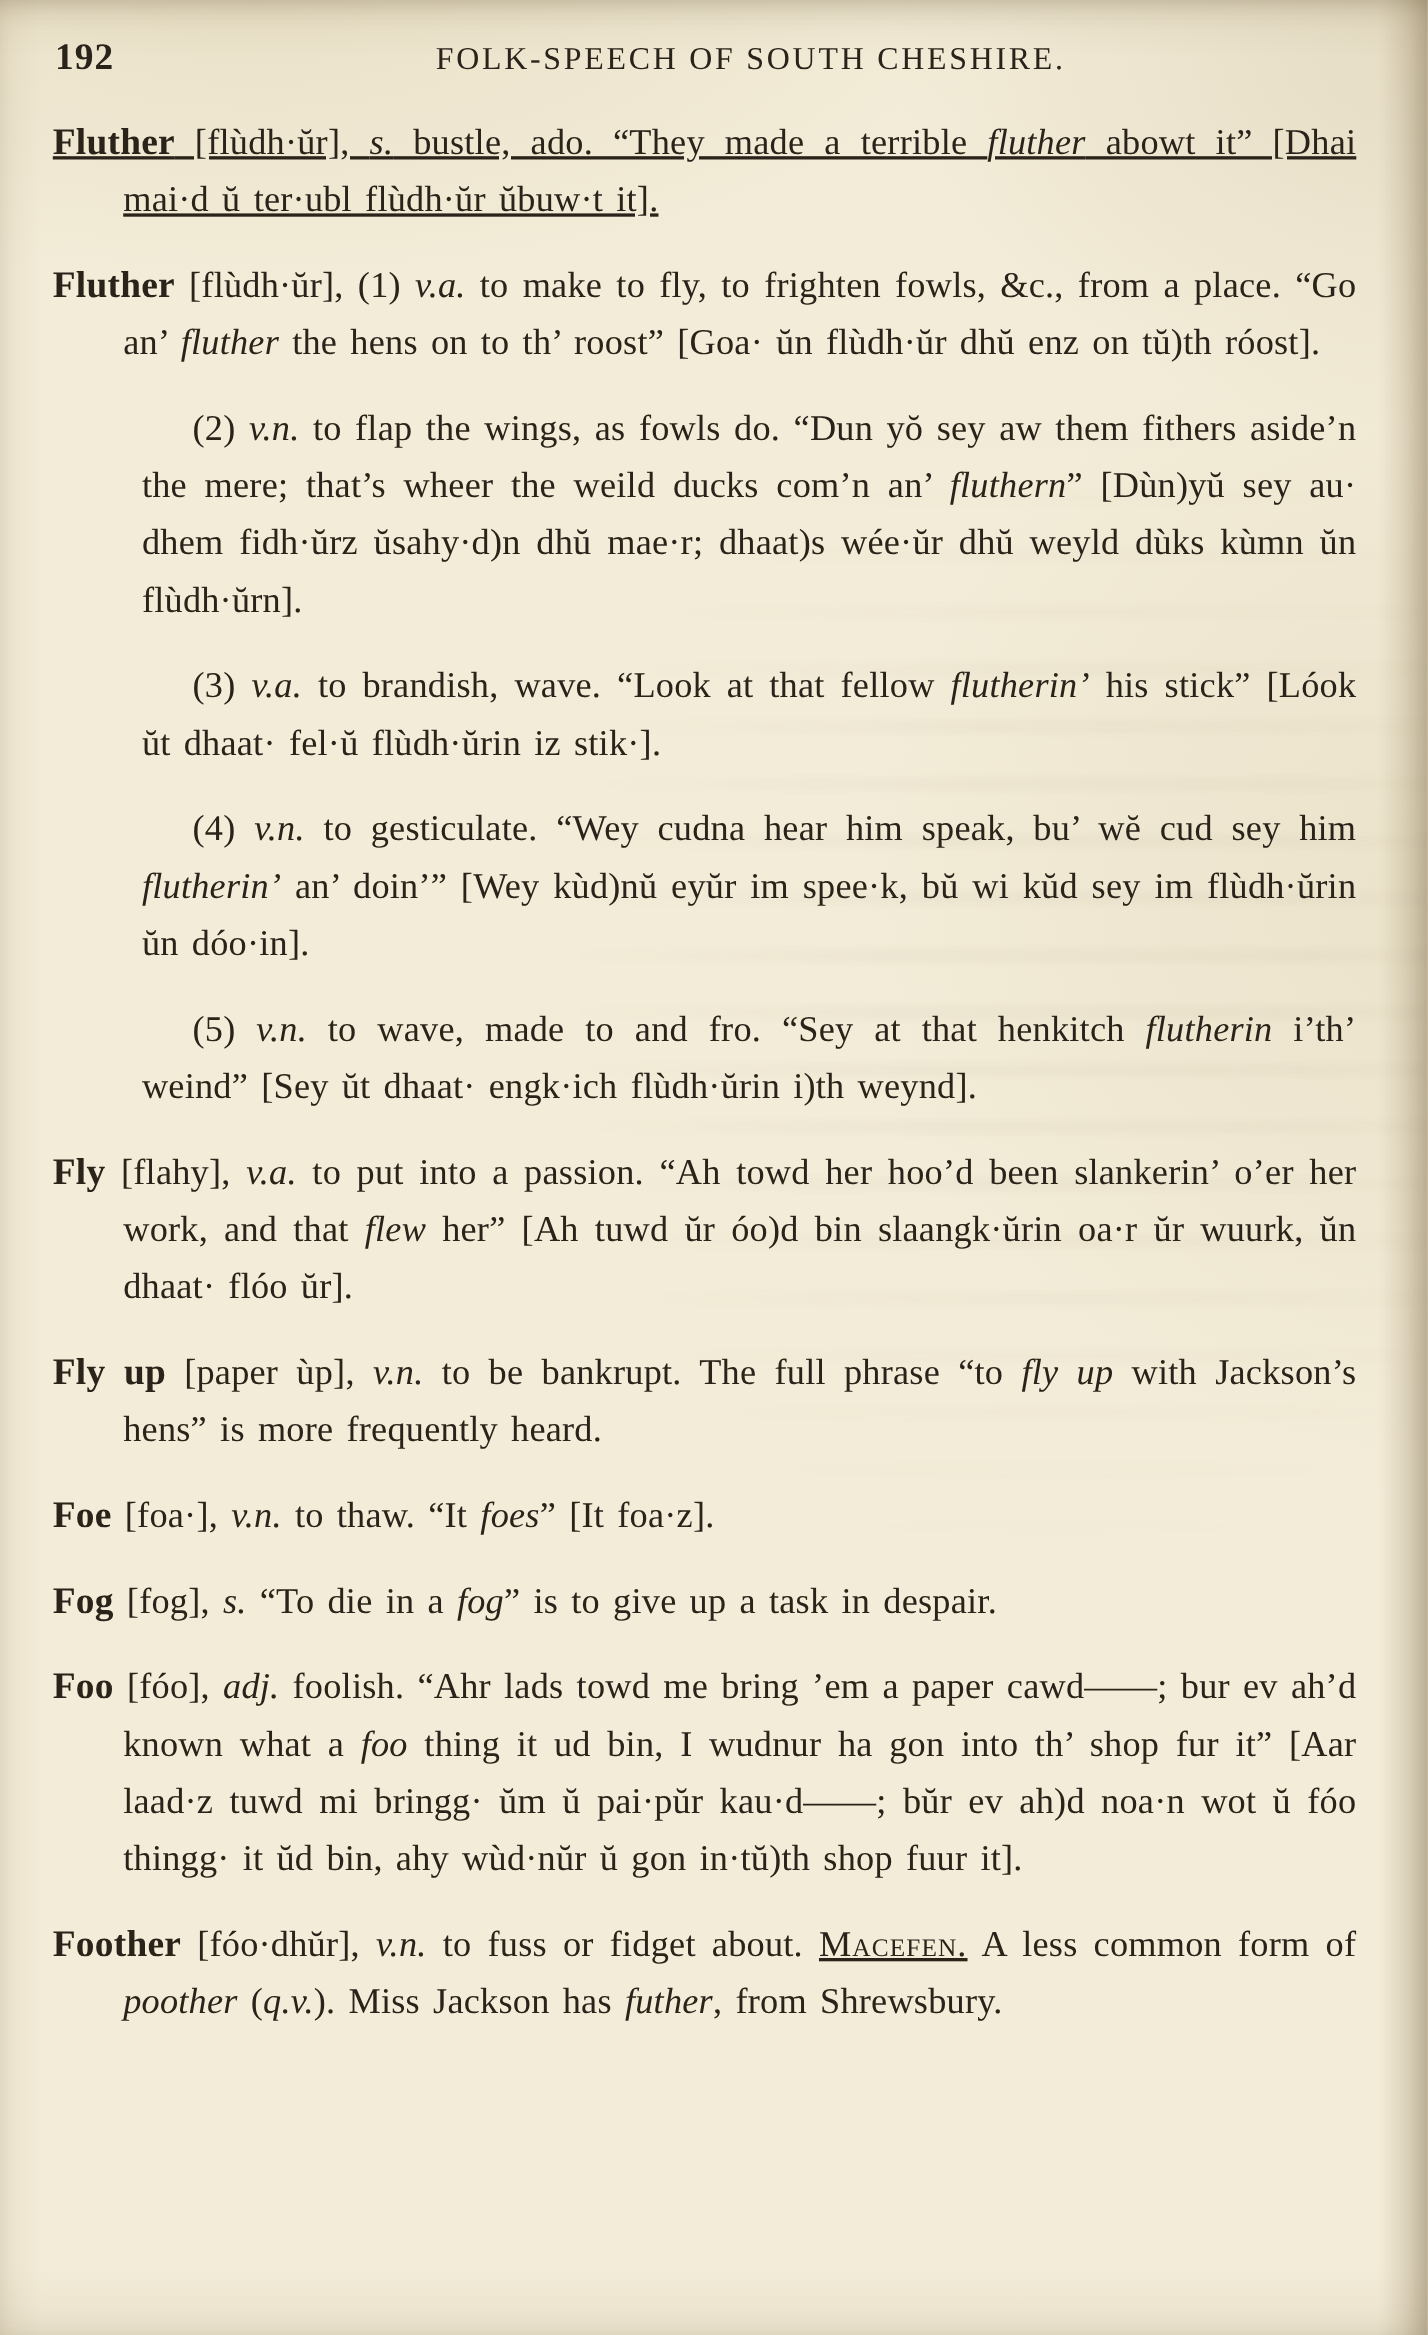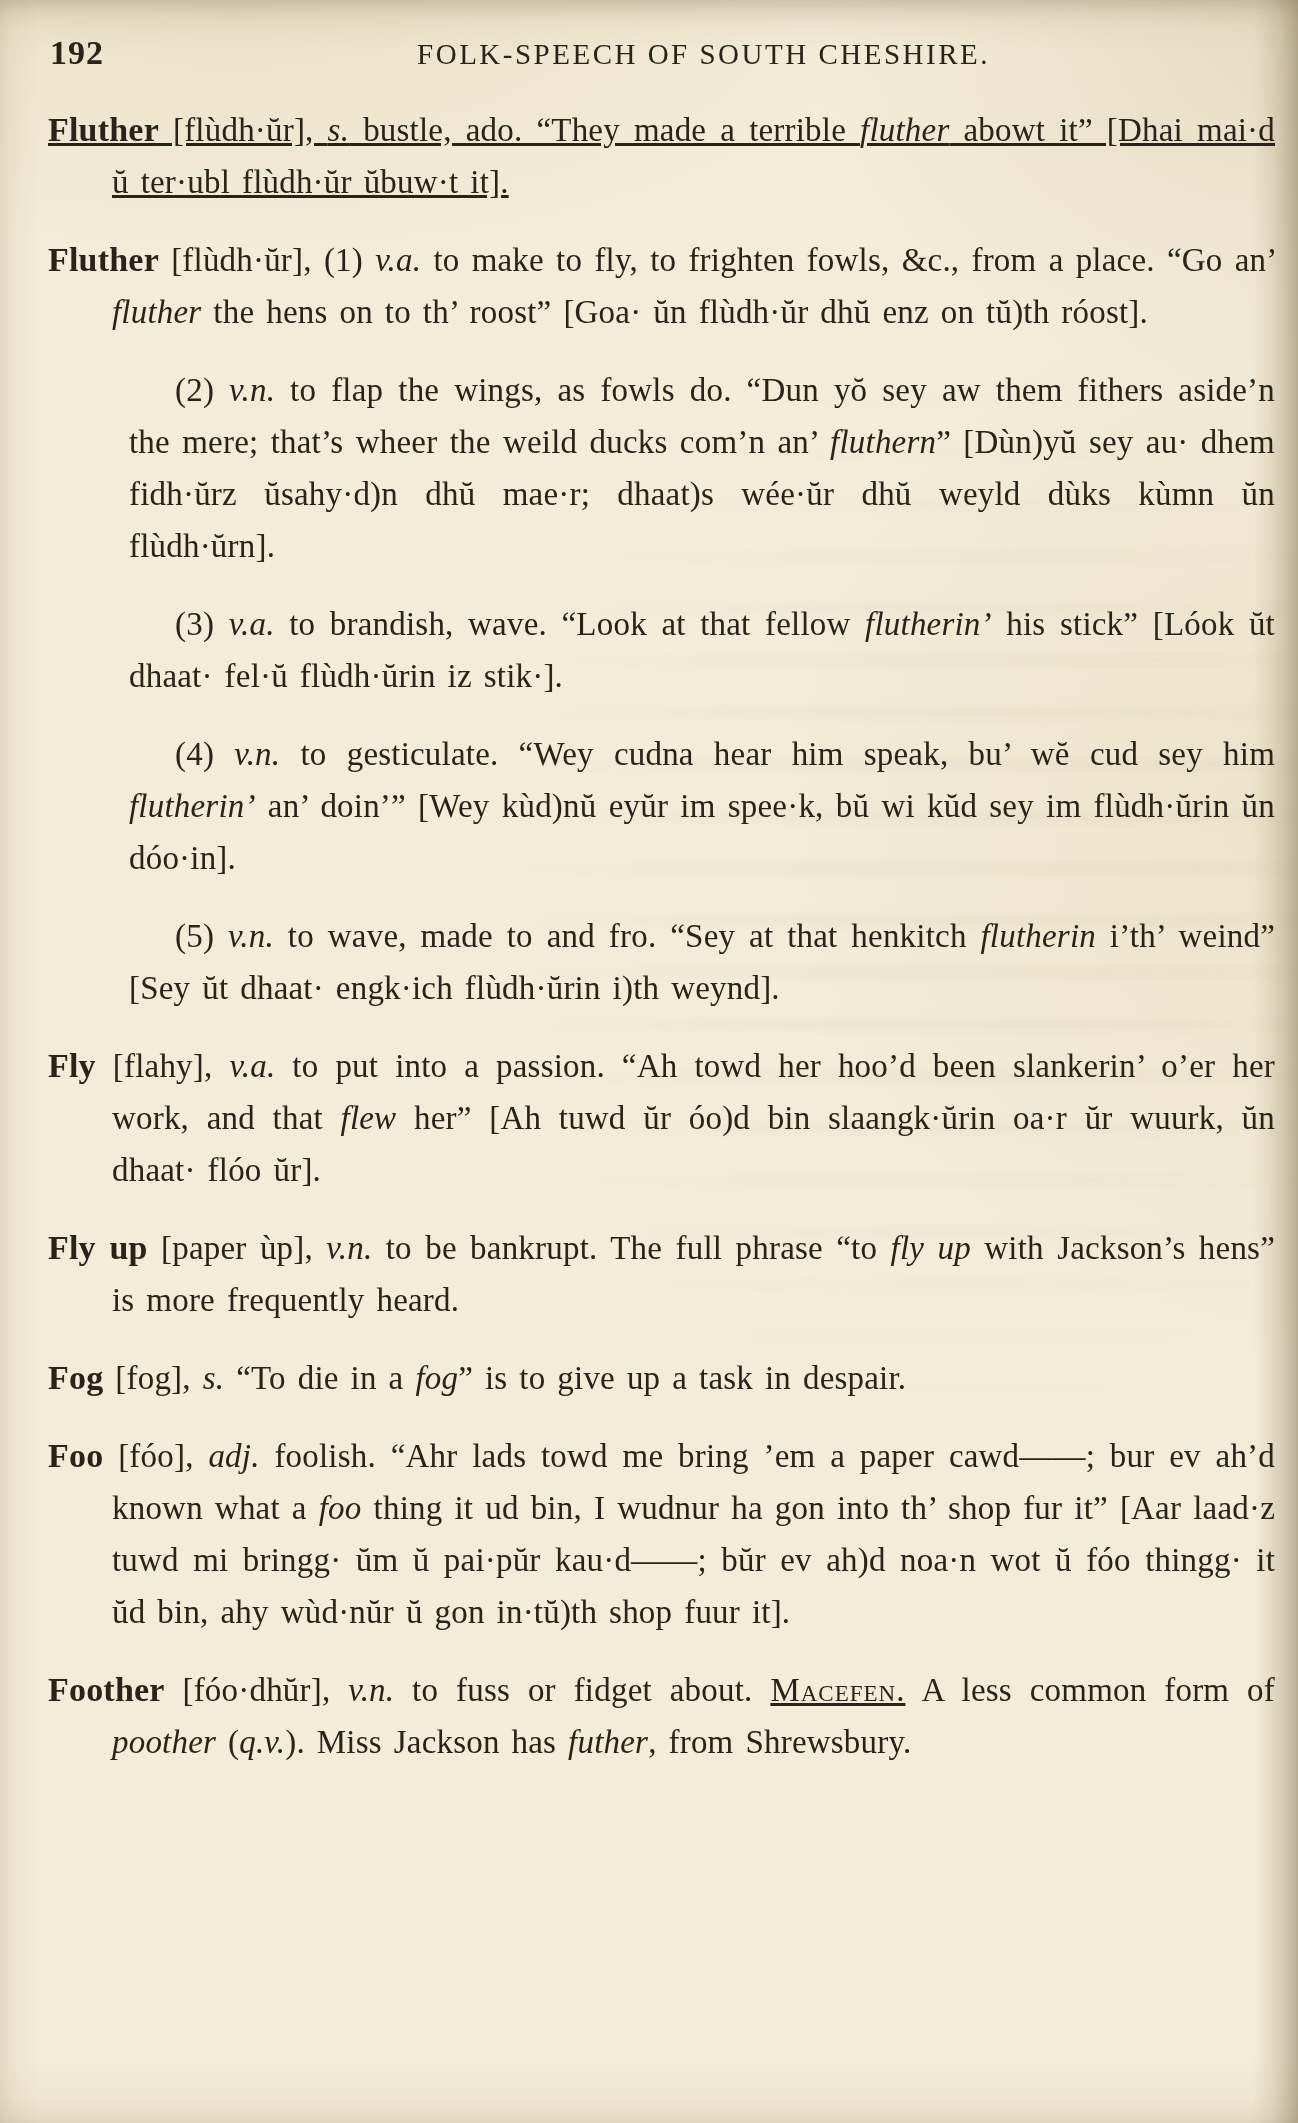--- a/index.html
+++ b/index.html
@@ -9,21 +9,21 @@
     position: relative;
     overflow: hidden;
     background: var(--paper, #f3ecd8);
     font-family: "Liberation Serif", "DejaVu Serif", serif;
     color: var(--ink, #2a231a);
   }
   .page {
     position: absolute;
     inset: 0;
     box-sizing: border-box;
-    padding: 34px 23px 0 48px;
+    padding: 34px 65px 0 48px;
     background:
       radial-gradient(1100px 420px at 18% 0%, rgba(210,196,160,.28), transparent 62%),
       radial-gradient(900px 900px at 102% 38%, rgba(205,190,152,.22), transparent 62%),
       radial-gradient(700px 500px at 100% 2%, rgba(170,150,110,.18), transparent 70%),
       linear-gradient(90deg, rgba(150,130,92,.10) 0%, transparent 3%, transparent 96.5%, rgba(140,118,80,.28) 100%),
       linear-gradient(180deg, rgba(150,130,92,.12) 0%, transparent 2.5%, transparent 97%, rgba(150,130,92,.10) 100%),
       var(--paper, #f3ecd8);
     box-shadow: inset -16px 0 34px -14px rgba(95,78,48,.35), inset 0 12px 28px -14px rgba(95,78,48,.28);
   }
   
@@ -94,17 +94,18 @@
 
   <main class="entries">
       <p class="para hang"><span class="b">Fluther</span><span class="n"> [flùdh·ŭr], </span><span class="i">s.</span><span class="n"> bustle, ado. “They made a terrible </span><span class="i">fluther</span><span class="n"> abowt it” [Dhai mai·d ŭ ter·ubl flùdh·ŭr ŭbuw·t it].</span></p>
       <p class="para hang"><span class="b">Fluther</span><span class="n"> [flùdh·ŭr], (1) </span><span class="i">v.a.</span><span class="n"> to make to fly, to frighten fowls, &amp;c., from a place. “Go an’ </span><span class="i">fluther</span><span class="n"> the hens on to th’ roost” [Goa· ŭn flùdh·ŭr dhŭ enz on tŭ)th róost].</span></p>
       <p class="para sense"><span class="n">(2) </span><span class="i">v.n.</span><span class="n"> to flap the wings, as fowls do. “Dun yŏ sey aw them fithers aside’n the mere; that’s wheer the weild ducks com’n an’ </span><span class="i">fluthern</span><span class="n">” [Dùn)yŭ sey au· dhem fidh·ŭrz ŭsahy·d)n dhŭ mae·r; dhaat)s wée·ŭr dhŭ weyld dùks kùmn ŭn flùdh·ŭrn].</span></p>
       <p class="para sense"><span class="n">(3) </span><span class="i">v.a.</span><span class="n"> to brandish, wave. “Look at that fellow </span><span class="i">flutherin’</span><span class="n"> his stick” [Lóok ŭt dhaat· fel·ŭ flùdh·ŭrin iz stik·].</span></p>
       <p class="para sense"><span class="n">(4) </span><span class="i">v.n.</span><span class="n"> to gesticulate. “Wey cudna hear him speak, bu’ wĕ cud sey him </span><span class="i">flutherin’</span><span class="n"> an’ doin’” [Wey kùd)nŭ eyŭr im spee·k, bŭ wi kŭd sey im flùdh·ŭrin ŭn dóo·in].</span></p>
       <p class="para sense"><span class="n">(5) </span><span class="i">v.n.</span><span class="n"> to wave, made to and fro. “Sey at that henkitch </span><span class="i">flutherin</span><span class="n"> i’th’ weind” [Sey ŭt dhaat· engk·ich flùdh·ŭrin i)th weynd].</span></p>
       <p class="para hang"><span class="b">Fly</span><span class="n"> [flahy], </span><span class="i">v.a.</span><span class="n"> to put into a passion. “Ah towd her hoo’d been slankerin’ o’er her work, and that </span><span class="i">flew</span><span class="n"> her” [Ah tuwd ŭr óo)d bin slaangk·ŭrin oa·r ŭr wuurk, ŭn dhaat· flóo ŭr].</span></p>
       <p class="para hang"><span class="b">Fly up</span><span class="n"> [paper ùp], </span><span class="i">v.n.</span><span class="n"> to be bankrupt. The full phrase “to </span><span class="i">fly up</span><span class="n"> with Jackson’s hens” is more frequently heard.</span></p>
+      <p class="para hang"><span class="b">Foe</span><span class="n"> [foa·], </span><span class="i">v.n.</span><span class="n"> to thaw. “It </span><span class="i">foes</span><span class="n">” [It foa·z].</span></p>
       <p class="para hang"><span class="b">Fog</span><span class="n"> [fog], </span><span class="i">s.</span><span class="n"> “To die in a </span><span class="i">fog</span><span class="n">” is to give up a task in despair.</span></p>
       <p class="para hang"><span class="b">Foo</span><span class="n"> [fóo], </span><span class="i">adj.</span><span class="n"> foolish. “Ahr lads towd me bring ’em a paper cawd——; bur ev ah’d known what a </span><span class="i">foo</span><span class="n"> thing it ud bin, I wudnur ha gon into th’ shop fur it” [Aar laad·z tuwd mi bringg· ŭm ŭ pai·pŭr kau·d——; bŭr ev ah)d noa·n wot ŭ fóo thingg· it ŭd bin, ahy wùd·nŭr ŭ gon in·tŭ)th shop fuur it].</span></p>
       <p class="para hang"><span class="b">Foother</span><span class="n"> [fóo·dhŭr], </span><span class="i">v.n.</span><span class="n"> to fuss or fidget about. </span><span class="sc">Macefen.</span><span class="n"> A less common form of </span><span class="i">poother</span><span class="n"> (</span><span class="i">q.v.</span><span class="n">). Miss Jackson has </span><span class="i">futher</span><span class="n">, from Shrewsbury.</span></p>
     </main>
 </div>
 
 </body></html>

